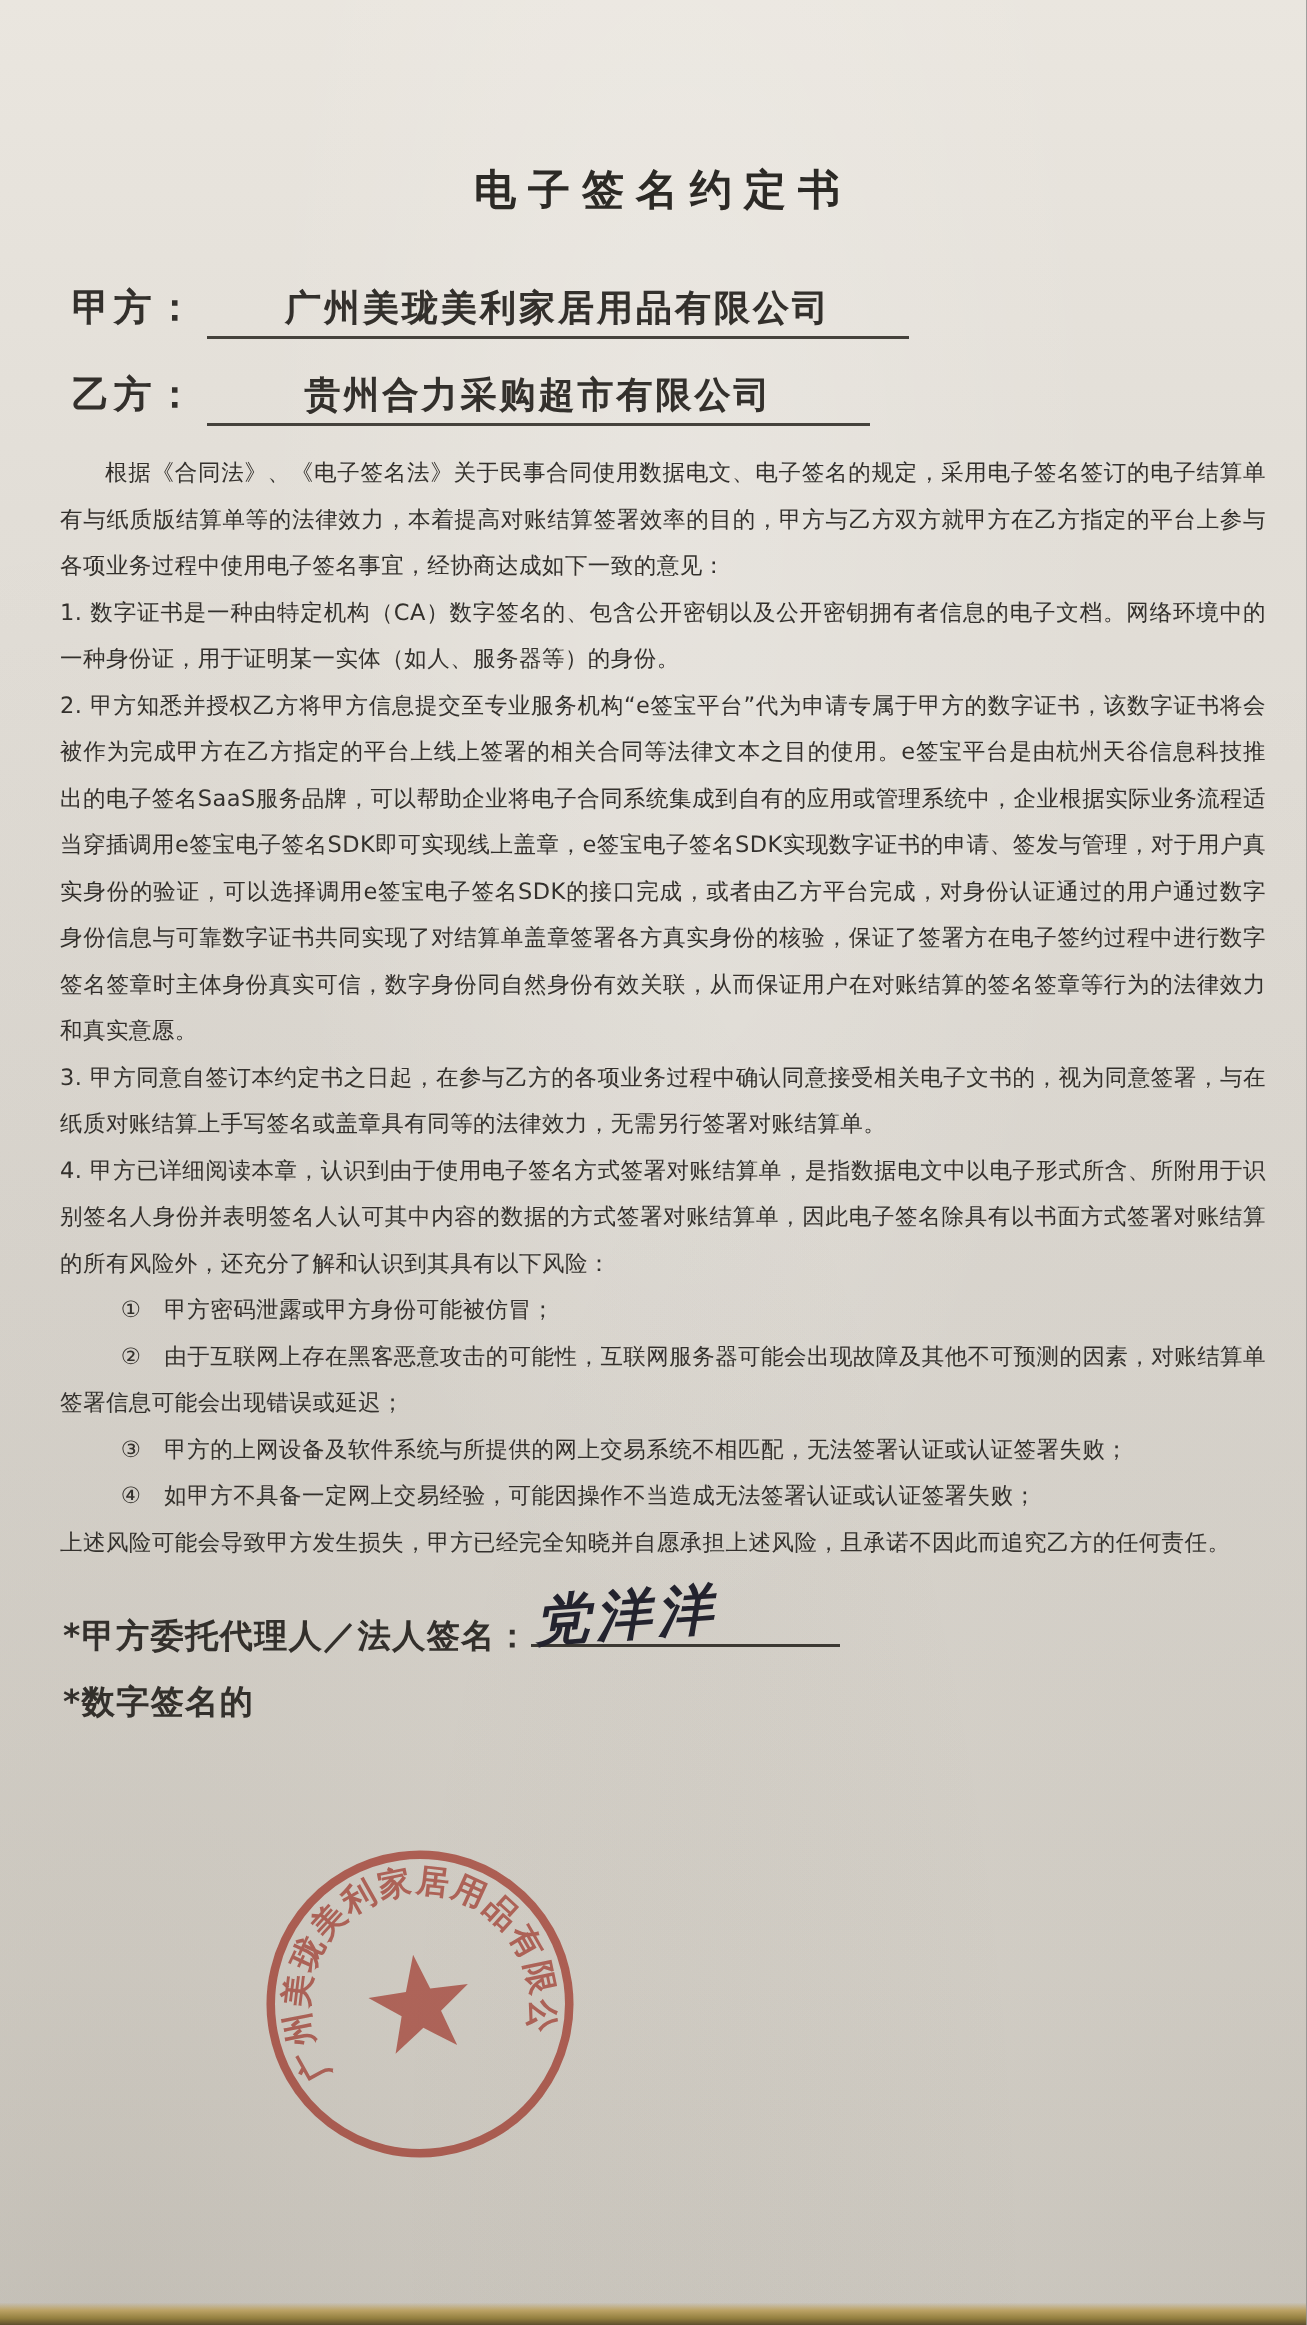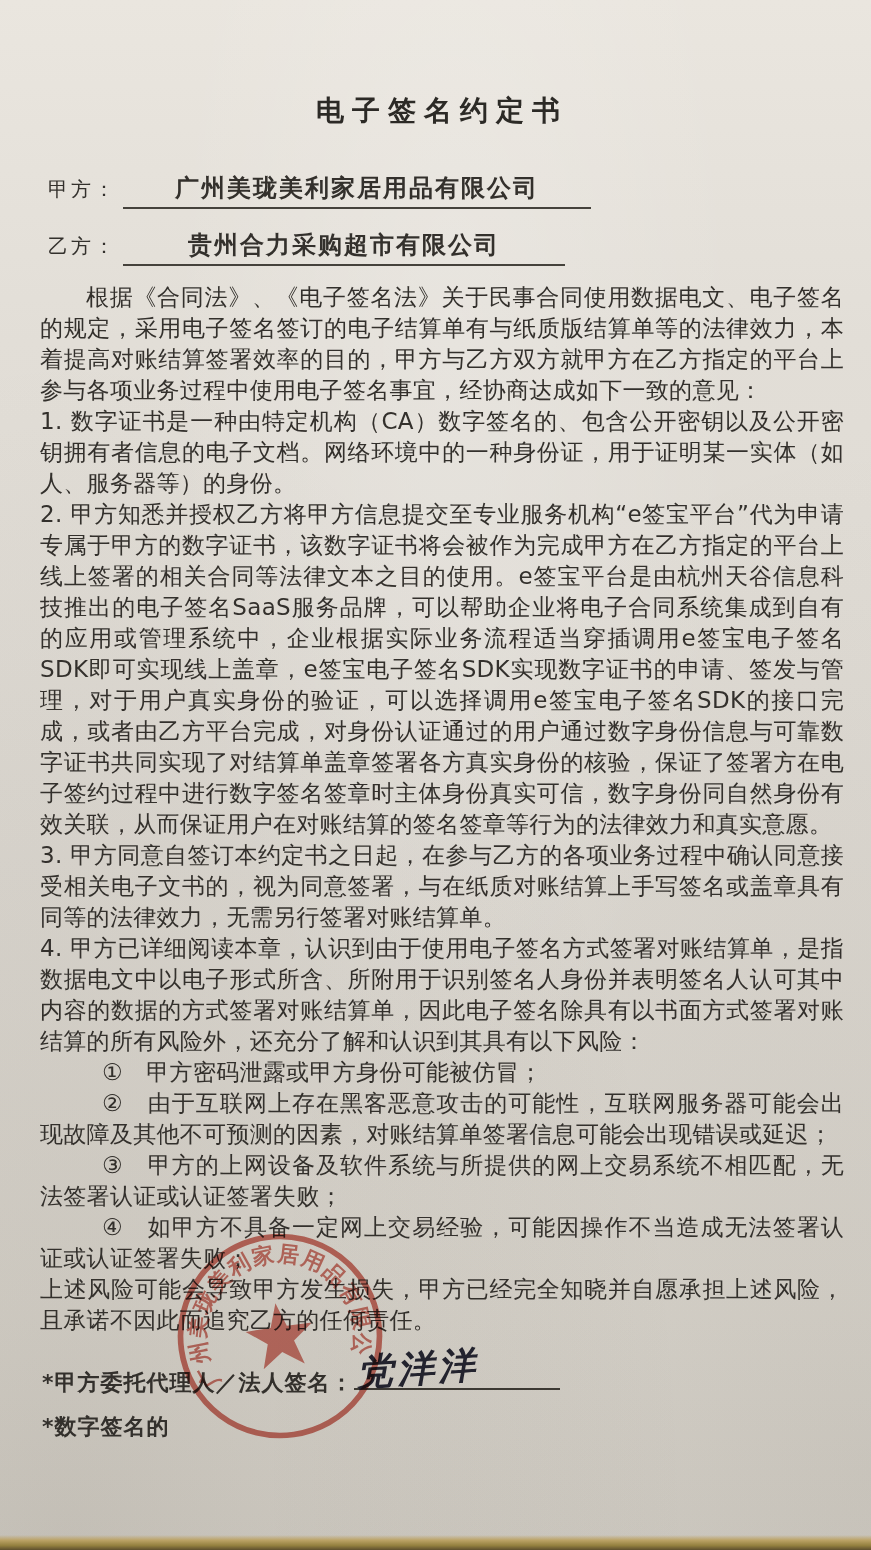--- a/index.html
+++ b/index.html
@@ -9,33 +9,33 @@
     background:
       radial-gradient(ellipse at 52% 22%, rgba(255,255,255,0.18) 0%, rgba(255,255,255,0) 45%),
       radial-gradient(ellipse at 8% 100%, rgba(60,50,35,0.10) 0%, rgba(0,0,0,0) 55%),
       radial-gradient(ellipse at 100% 95%, rgba(60,50,35,0.08) 0%, rgba(0,0,0,0) 50%),
       linear-gradient(180deg,#eae6df 0%,#e2ded7 22%,#dcd8d1 55%,#d8d4cc 85%,#d2cec6 100%);
   }
   .table-edge{
     position:absolute;left:0;right:0;bottom:0;height:15px;
     background:linear-gradient(180deg, rgba(196,173,110,0) 0%, #bba265 35%, #94803f 70%, #5e4f2e 100%);
   }
-  .content{position:absolute;left:40px;top:92px;width:804px;}
+  .content{position:absolute;left:40px;top:108px;width:804px;}
   .doc-title{text-align:center;font-size:28px;font-weight:700;letter-spacing:8px;color:#2c2a26;}
   .party-row{display:flex;align-items:baseline;margin-left:8px;}
   .party-row.a{margin-top:42px;}
   .party-row.b{margin-top:20px;}
-  .party-label{font-size:20px;font-weight:400;letter-spacing:3px;white-space:nowrap;}
+  .party-label{font-size:25px;font-weight:700;letter-spacing:3px;white-space:nowrap;}
   .party-line{
     display:inline-block;border-bottom:2px solid #45423c;text-align:center;
     font-size:24px;font-weight:600;letter-spacing:2px;padding-bottom:3px;margin-left:6px;
   }
   .party-line.a{width:468px;}
   .party-line.b{width:442px;}
-  .body-text{margin-top:16px;font-size:23px;line-height:31px;text-align:justify;letter-spacing:0.3px;}
+  .body-text{margin-top:16px;font-size:15px;line-height:31px;text-align:justify;letter-spacing:0.3px;}
   .body-text p{margin:0;padding:0;}
   .p-indent{text-indent:2em;}
   .p-risk{text-indent:2.7em;}
   .sign-block{position:relative;margin-top:26px;margin-left:2px;}
   .sig-row{display:flex;align-items:baseline;}
   .sig-label{font-size:22px;font-weight:700;letter-spacing:1px;white-space:nowrap;}
   .sig-line{position:relative;display:inline-block;width:206px;border-bottom:2px solid #3c3933;height:26px;}
   .sig-hand{
     position:absolute;left:2px;bottom:-6px;font-size:37px;font-style:italic;font-weight:600;
     letter-spacing:4px;color:#23232e;transform:rotate(-4deg);white-space:nowrap;

